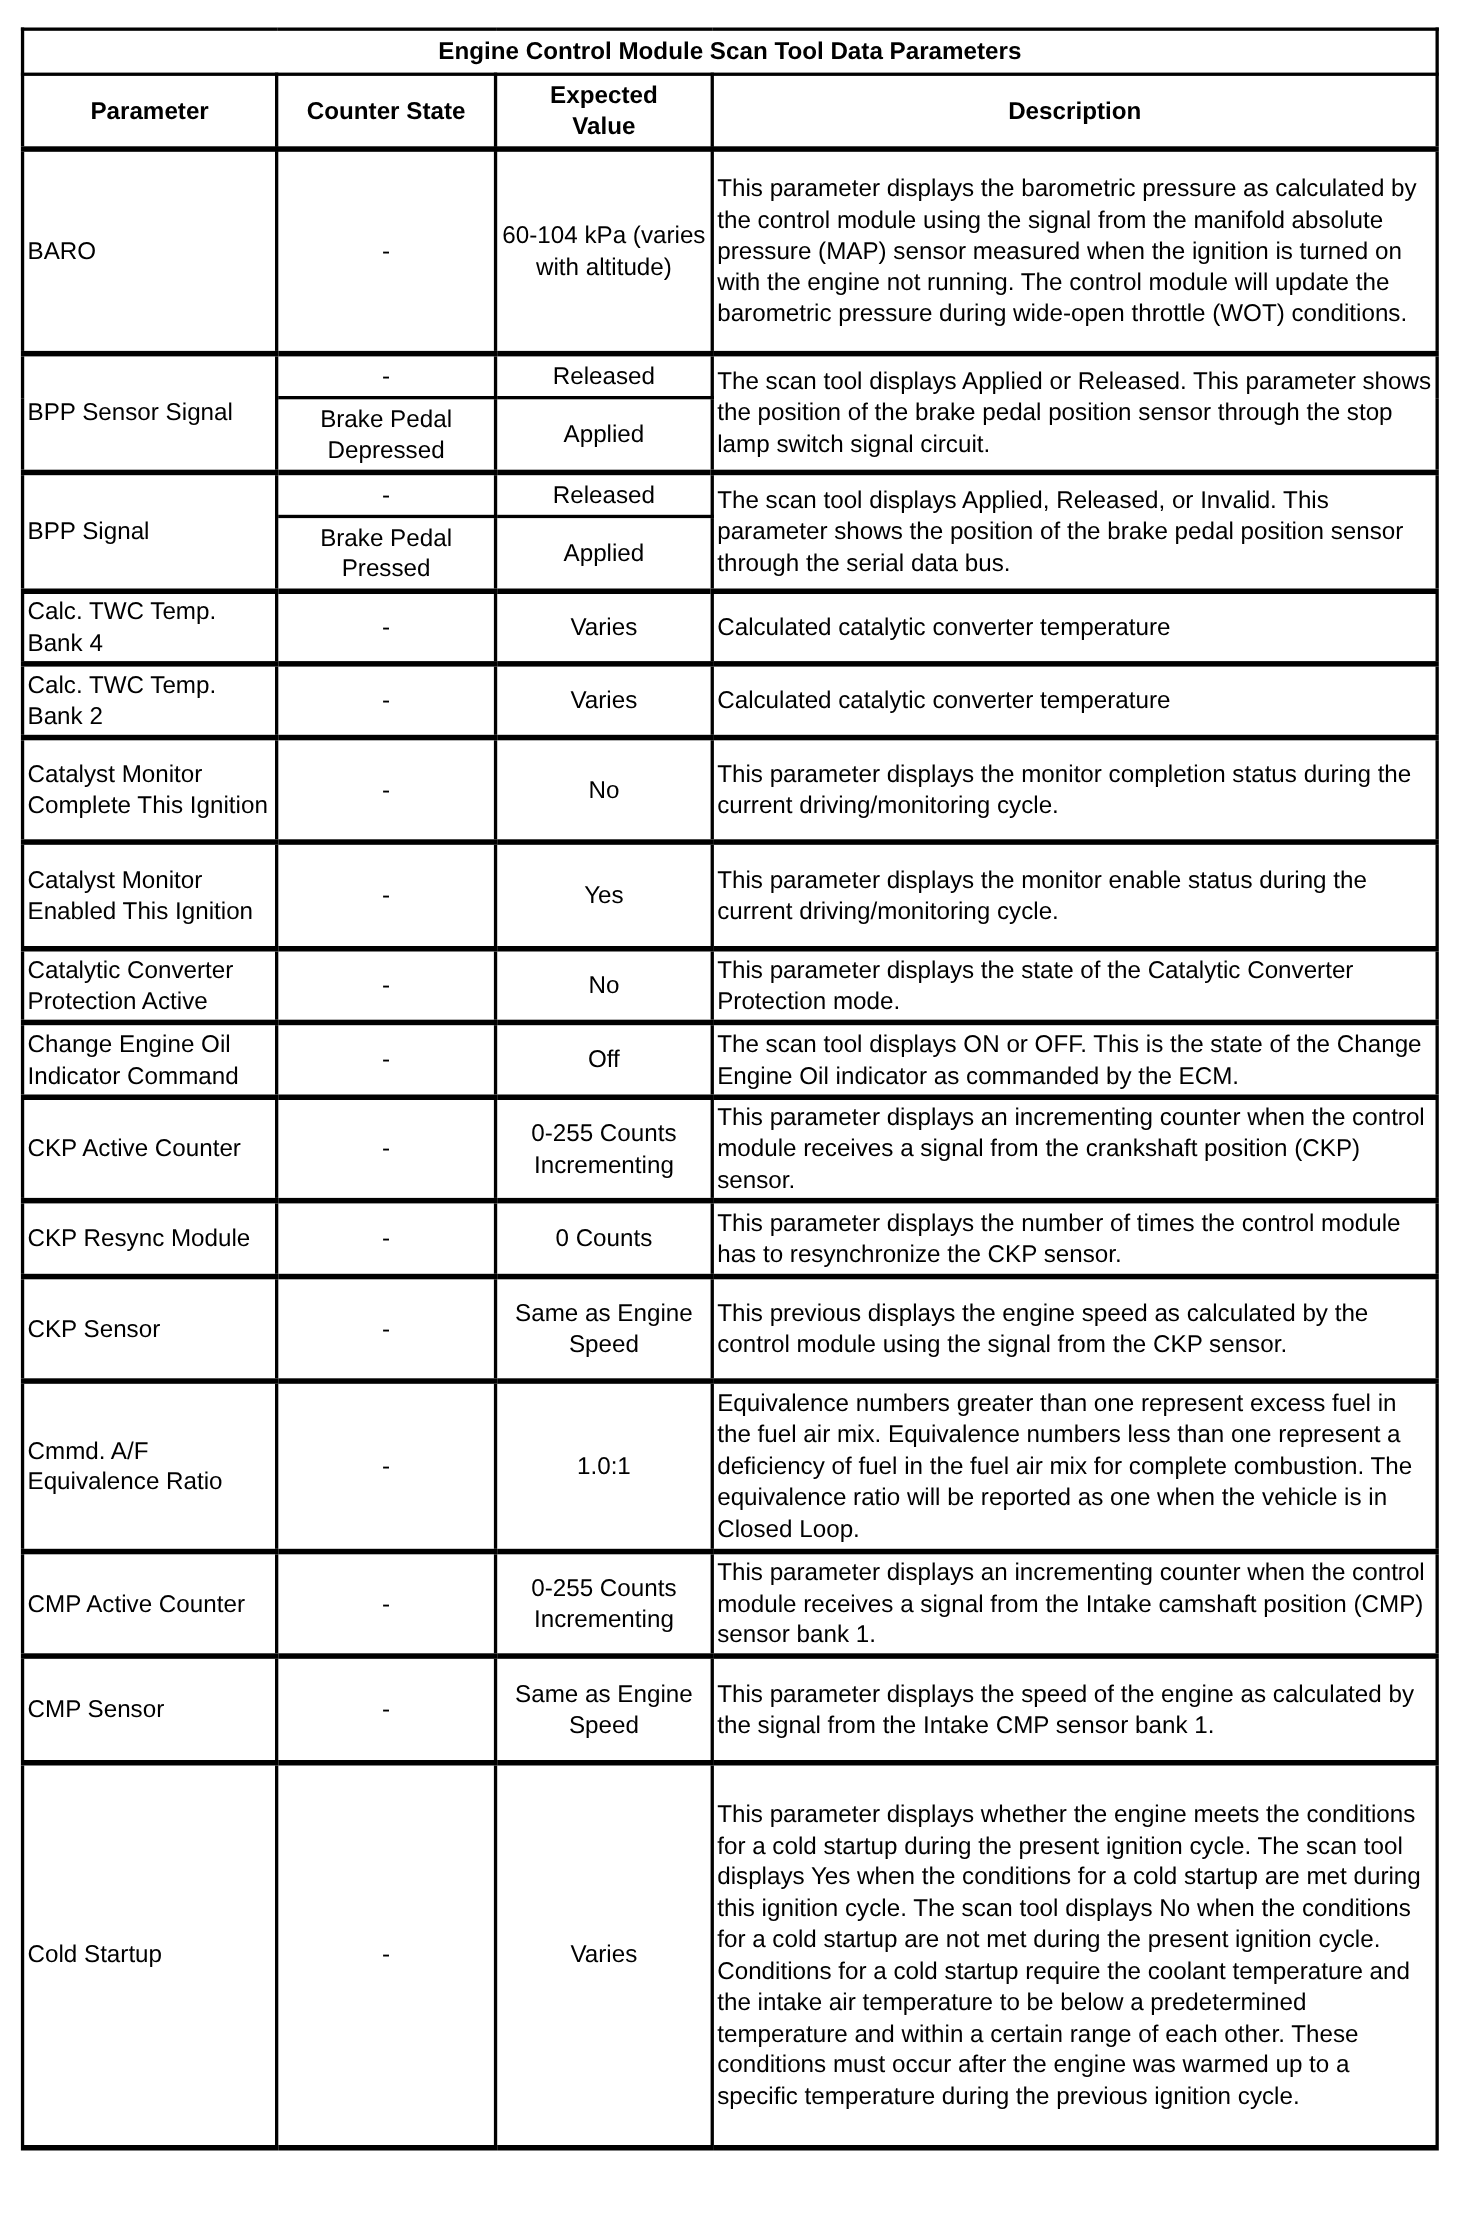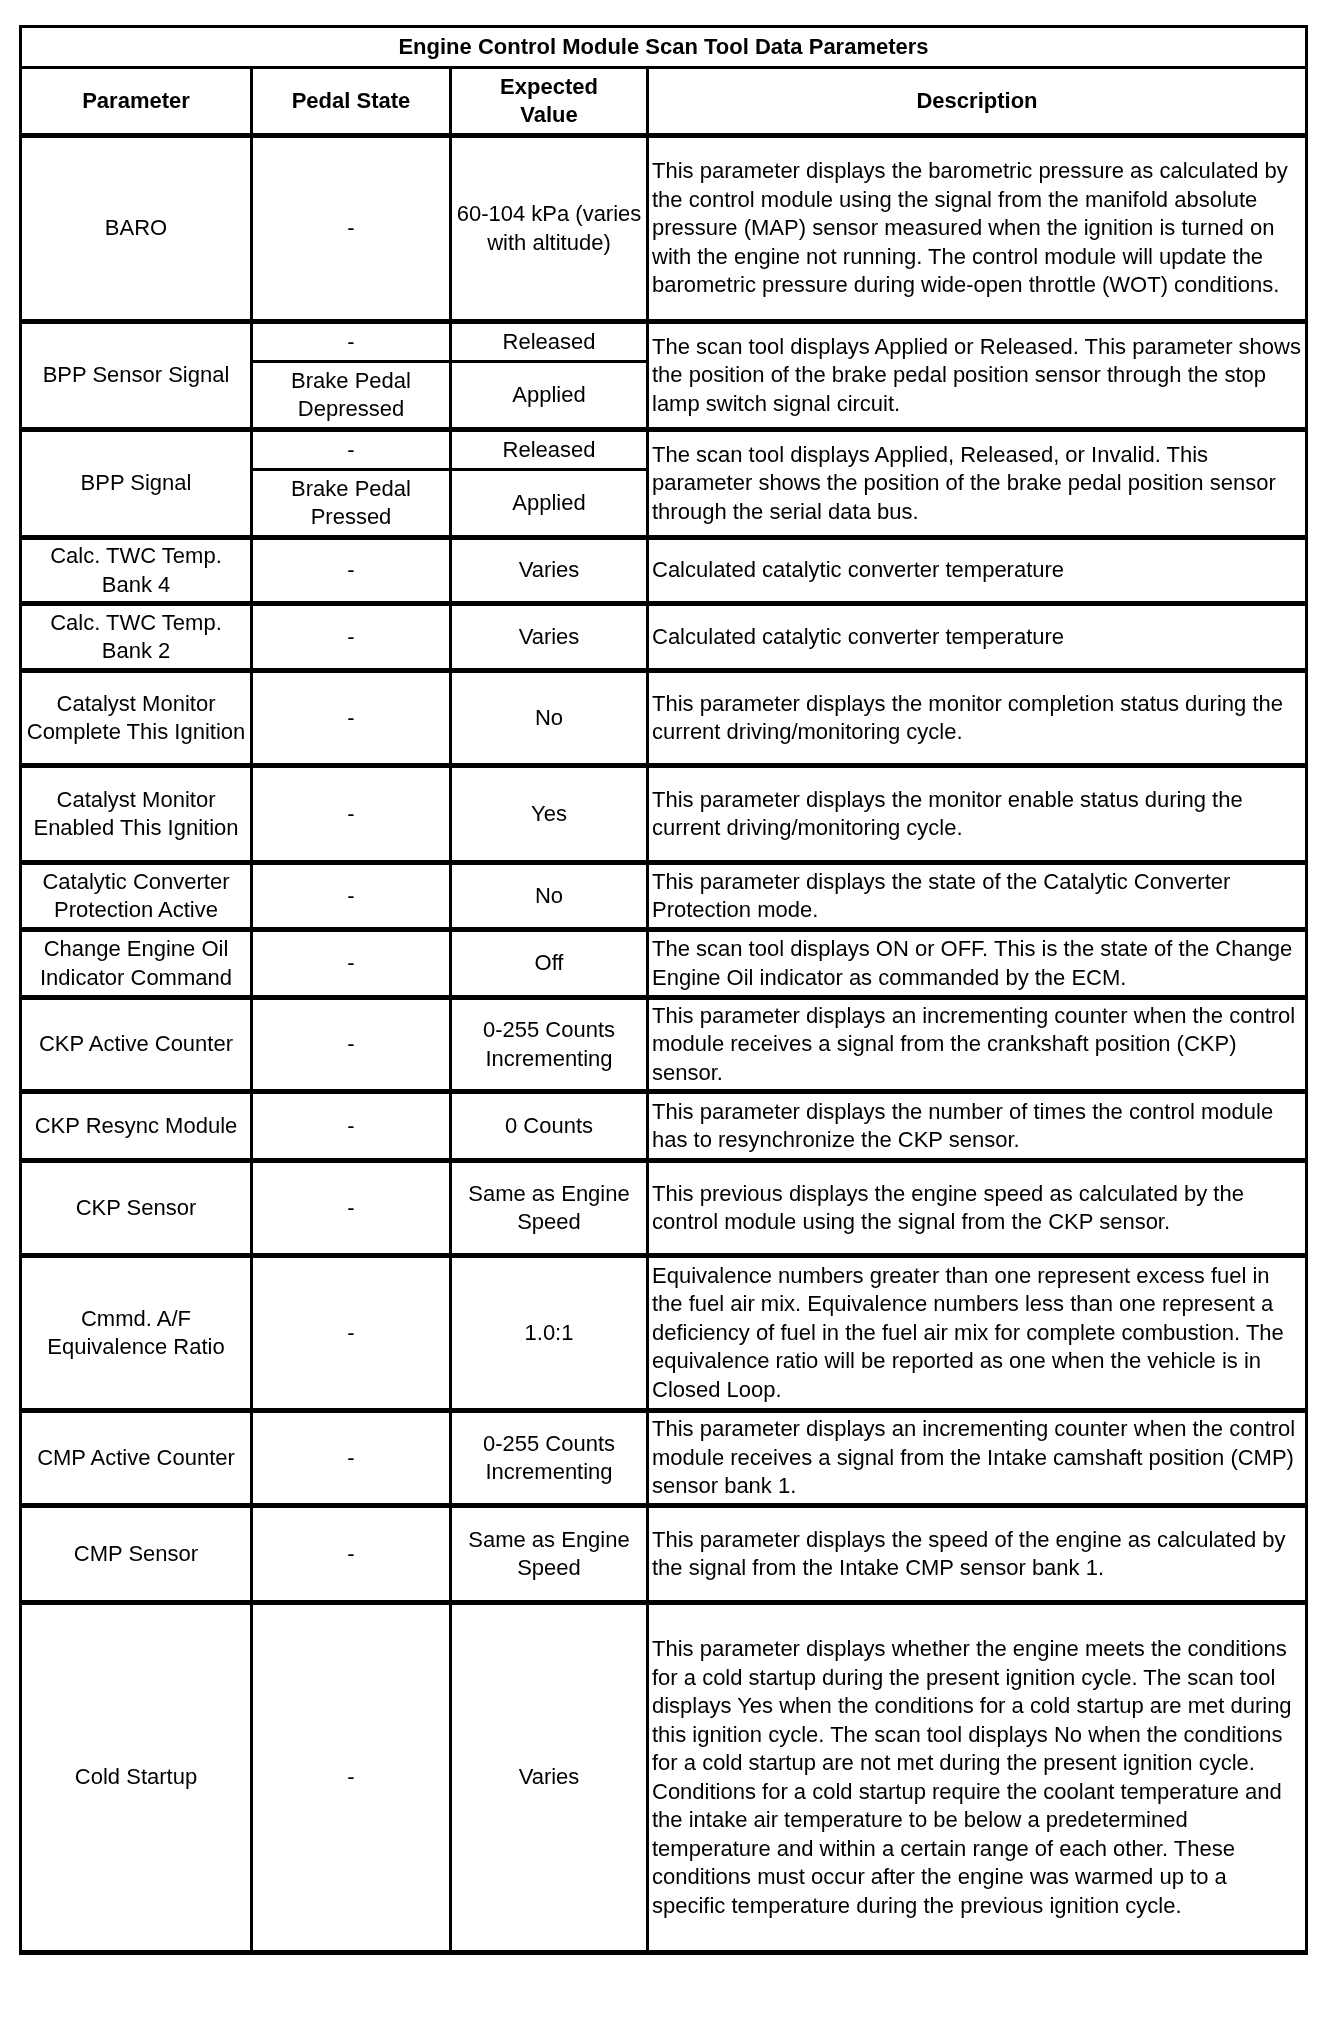--- a/index.html
+++ b/index.html
@@ -12,42 +12,42 @@
     }
     table.scan td, table.scan th {
       border: 3px solid #000; padding: 0 3px; font-size: 22px; line-height: 28.5px;
       vertical-align: middle; overflow: hidden;
     }
     table.scan th { font-weight: bold; text-align: center; }
     .title-cell { height: 38px; font-weight: bold; text-align: center; }
     .hdr th { height: 64px; vertical-align: bottom; padding-bottom: 4px; }
     .hdr-row { border-bottom: 5px solid #000; }
     tr.row-end td { border-bottom-width: 5px; }
-    td.param { text-align: center; padding-left: 4px; }
+    td.param { text-align: left; padding-left: 4px; }
     td.state, td.value { text-align: center; }
     td.desc { text-align: left; padding-left: 4px; padding-right: 2px; }
     col.c1 { width: 231px; } col.c2 { width: 199px; } col.c3 { width: 197px; } col.c4 { width: 659px; }
   </style>
 </head>
 <body>
 
 <table class="scan">
   <colgroup>
       <col class="c1">
       <col class="c2">
       <col class="c3">
       <col class="c4">
     </colgroup>
   <thead>
     <tr>
       <th colspan="4" class="title-cell">Engine Control Module Scan Tool Data Parameters</th>
     </tr>
     <tr class="hdr hdr-row">
       <th>Parameter</th>
-      <th>Pedal State</th>
+      <th>Counter State</th>
       <th><span>Expected</span><br><span>Value</span></th>
       <th>Description</th>
     </tr>
   </thead>
   <tbody>
 
     <tr class="row-end" style="height:186px">
       <td class="param">BARO</td>
       <td class="state">-</td>
       <td class="value">60-104 kPa (varies with altitude)</td>

